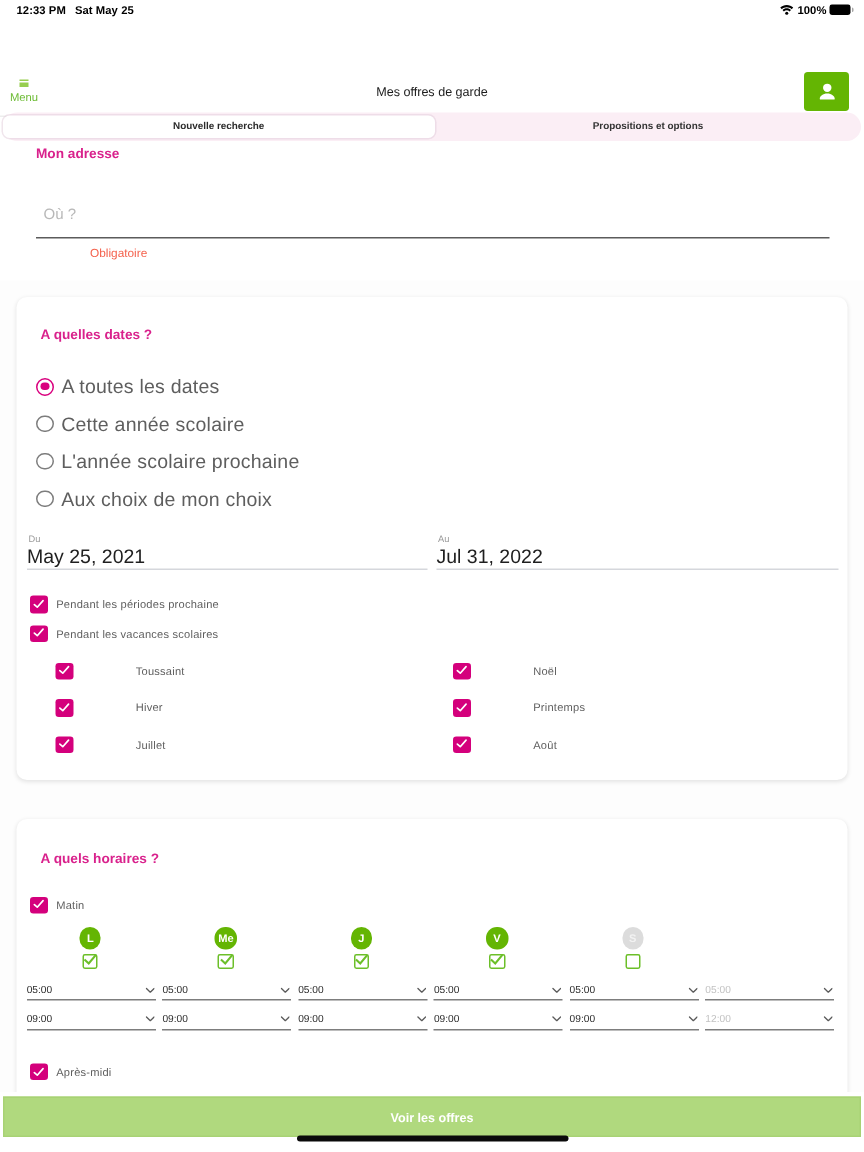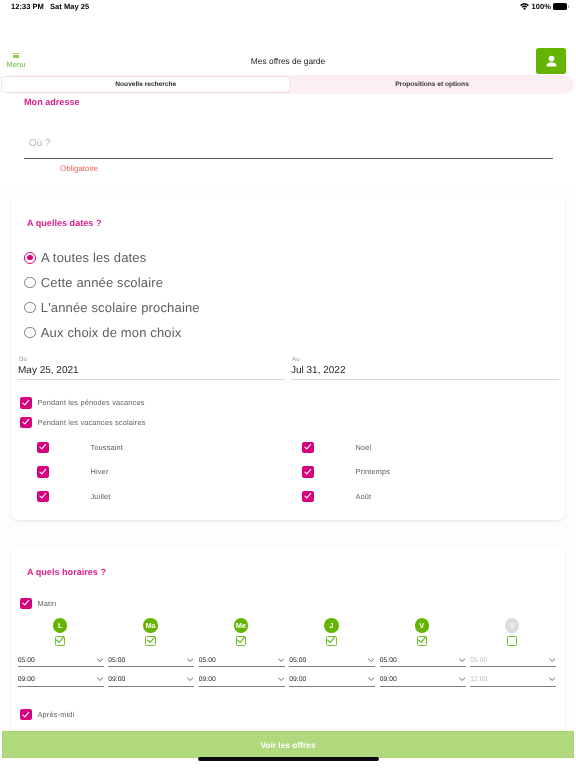--- a/index.html
+++ b/index.html
@@ -63,21 +63,21 @@
   .radio{width:11.8px;height:11.8px;border-radius:50%;border:1.35px solid #7d7d7d;box-sizing:border-box;
      margin-left:13px;display:flex;align-items:center;justify-content:center;flex:none;}
   .radio.sel{border-color:#d9007e;border-width:1.9px;width:12px;height:12px;}
   .radio.sel::after{content:"";width:5.4px;height:5.4px;border-radius:50%;background:#d9007e;}
   .radio-row .rl{font-size:13px;color:#5e5e5e;margin-left:5px;letter-spacing:.15px;}
 
   .daterow{display:flex;margin-top:11px;padding-left:7px;}
   .datecol{width:267px;}
   .datecol:last-child{margin-left:6px;width:268px;padding-left:0;}
   .dc-lab{font-size:6.2px;color:#9a9a9a;margin-left:1px;line-height:7px;}
-  .dc-val{font-size:10px;color:#1f1f1f;margin:3px 0 3px 0;line-height:10px;}
+  .dc-val{font-size:13px;color:#1f1f1f;margin:3px 0 3px 0;line-height:10px;}
   .dc-line{border-bottom:1px solid #d5d7dc;}
 
   .cbrow{display:flex;align-items:center;height:19.5px;}
   .cb{width:11.5px;height:11.5px;border-radius:2.2px;background:#d4007c;flex:none;
      display:flex;align-items:center;justify-content:center;}
   .cbrow .cl{font-size:7.4px;color:#5e5e5e;margin-left:6px;letter-spacing:.15px;}
   .subgrid{display:flex;flex-wrap:wrap;}
   .subgrid .cbrow{box-sizing:border-box;}
   .subgrid .cbrow{width:265px;height:24.5px;gap:36px;}
 
@@ -195,21 +195,21 @@
           <div class="dc-line"></div>
         </div>
       </div>
       <div id="datecbs" style="margin-top:13px">
           <div class="cbrow" style="padding-left:9px">
             <span class="cb">
               <svg width="7.6" height="7.6" viewBox="0 0 12 12">
                 <path d="M1.4 6.4 L4.5 9.2 L10.6 2.2" fill="none" stroke="#fff" stroke-width="1.75" stroke-linecap="round" stroke-linejoin="round"></path>
               </svg>
             </span>
-            <span class="cl">Pendant les périodes vacances</span>
+            <span class="cl">Pendant les périodes prochaine</span>
           </div>
           <div class="cbrow" style="padding-left:9px">
             <span class="cb">
               <svg width="7.6" height="7.6" viewBox="0 0 12 12">
                 <path d="M1.4 6.4 L4.5 9.2 L10.6 2.2" fill="none" stroke="#fff" stroke-width="1.75" stroke-linecap="round" stroke-linejoin="round"></path>
               </svg>
             </span>
             <span class="cl">Pendant les vacances scolaires</span>
           </div>
         </div>
@@ -280,28 +280,20 @@
       <div class="daygrid" id="daygrid">
           <div class="daycol">
             <div class="daycircle">L</div>
             <div class="daycheck">
               <svg width="10" height="10" viewBox="0 0 12 12" style="position:absolute;left:-0.8px;top:-1.2px">
                 <path d="M2.2 6.2 L5 8.8 L10.2 2.6" fill="none" stroke="#6cbf29" stroke-width="1.7" stroke-linecap="square" stroke-linejoin="miter"></path>
               </svg>
             </div>
           </div>
           <div class="daycol">
-            <div class="daycircle">Ma</div>
-            <div class="daycheck">
-              <svg width="10" height="10" viewBox="0 0 12 12" style="position:absolute;left:-0.8px;top:-1.2px">
-                <path d="M2.2 6.2 L5 8.8 L10.2 2.6" fill="none" stroke="#6cbf29" stroke-width="1.7" stroke-linecap="square" stroke-linejoin="miter"></path>
-              </svg>
-            </div>
-          </div>
-          <div class="daycol">
             <div class="daycircle">Me</div>
             <div class="daycheck">
               <svg width="10" height="10" viewBox="0 0 12 12" style="position:absolute;left:-0.8px;top:-1.2px">
                 <path d="M2.2 6.2 L5 8.8 L10.2 2.6" fill="none" stroke="#6cbf29" stroke-width="1.7" stroke-linecap="square" stroke-linejoin="miter"></path>
               </svg>
             </div>
           </div>
           <div class="daycol">
             <div class="daycircle">J</div>
             <div class="daycheck">

